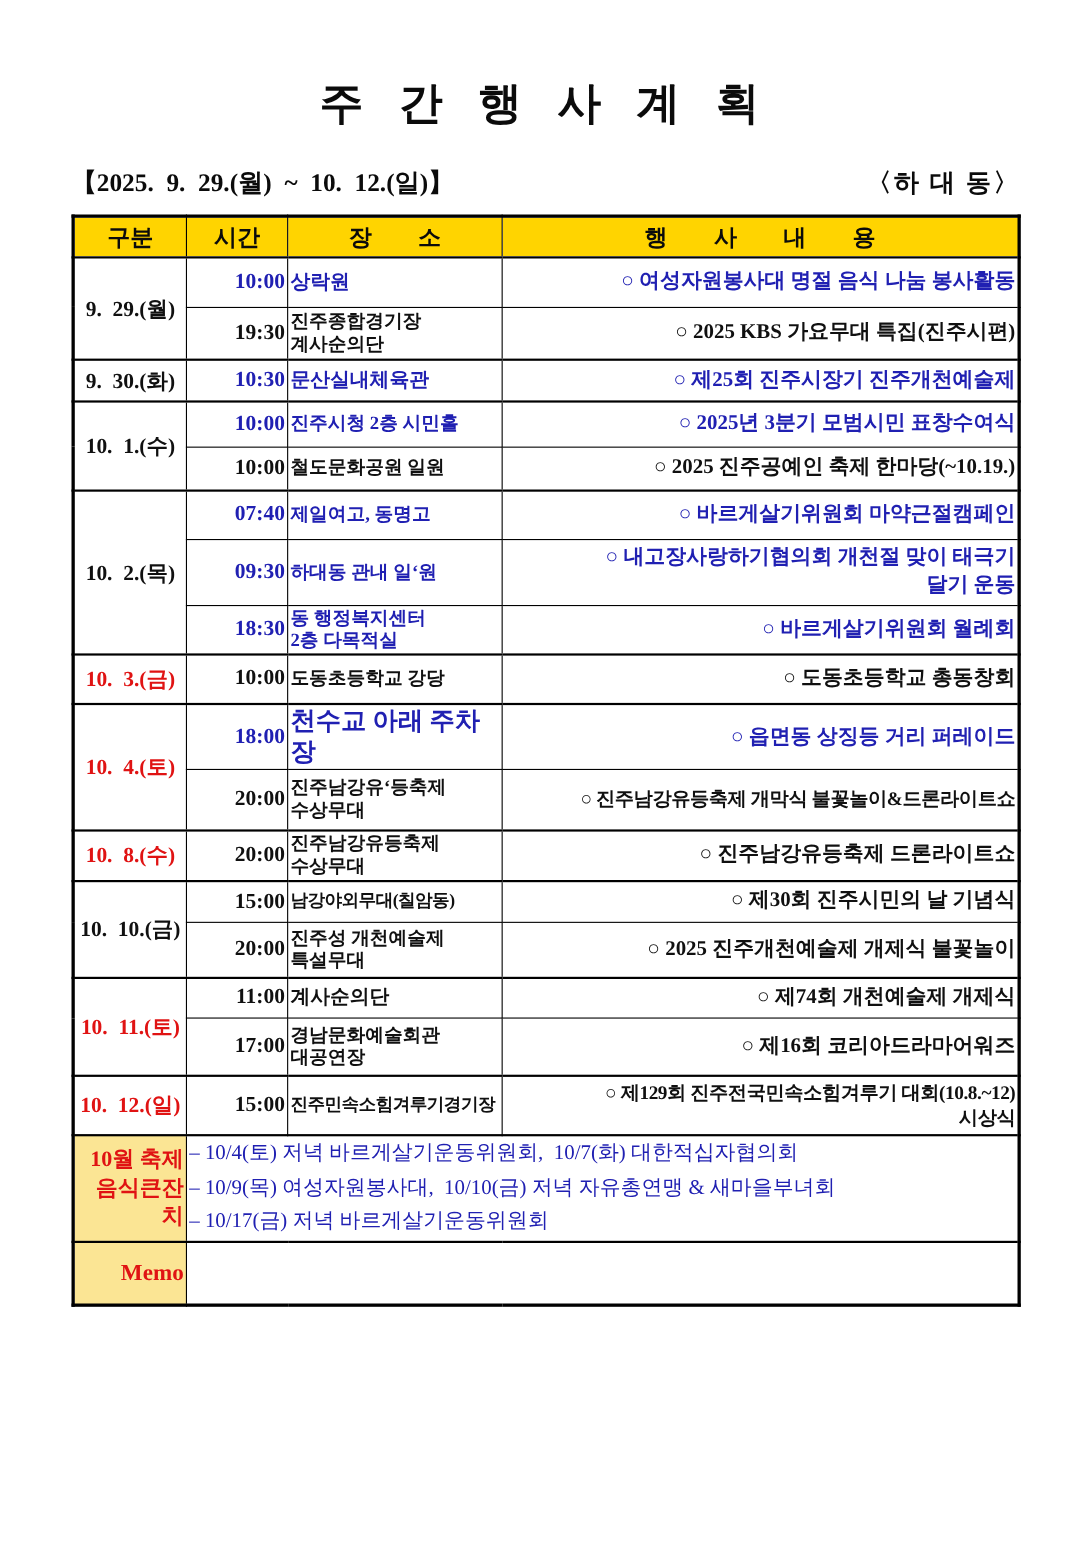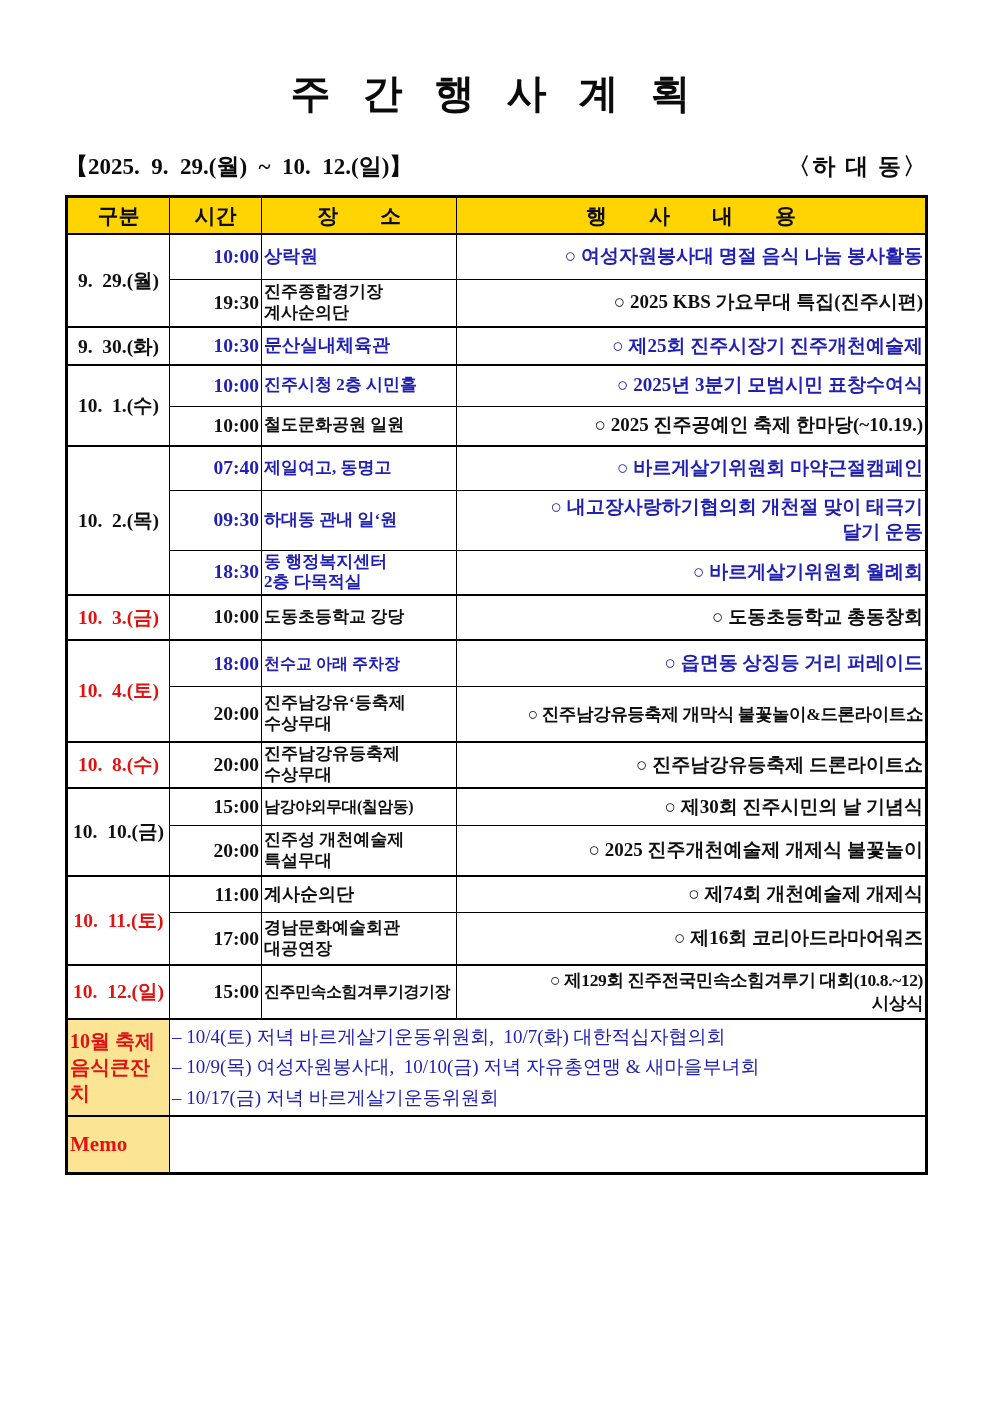--- a/index.html
+++ b/index.html
@@ -54,21 +54,21 @@
   .c-event .cont{padding-left:29px;}
   .c-event.fit{font-size:17.5px;letter-spacing:-0.4px;}
 
   .blue{color:#2020B2;}
   .red{color:#E01313;}
   .blk{color:#101010;}
 
   .label-cell{
     background:#FBE594;
     color:#E01313;font-weight:bold;font-size:20px;
-    text-align:left;line-height:1.3;
+    text-align:right;line-height:1.3;
   }
   .festival-content{
     font-size:19px;font-weight:normal;color:#2020B2;
     text-align:left;padding:4px 4px 4px 12px;line-height:1.6;
   }
   .memo-content{background:#fff;}
 </style>
 </head>
 <body>
 
@@ -157,21 +157,21 @@
     <tr class="g" style="height:45px">
       <td class="c-date red">10.&nbsp; 3.(금)</td>
       <td class="c-time blk">10:00</td>
       <td class="c-place blk" style="font-size:17px">도동초등학교 강당</td>
       <td class="c-event blk">○ 도동초등학교 총동창회</td>
     </tr>
 
     <tr class="g" style="height:47px">
       <td class="c-date red" rowspan="2">10.&nbsp; 4.(토)</td>
       <td class="c-time blue">18:00</td>
-      <td class="c-place blue" style="font-size:16px">천수교 아래 주차장</td>
+      <td class="c-place blue" style="font-size:23px">천수교 아래 주차장</td>
       <td class="c-event blue">○ 읍면동 상징등 거리 퍼레이드</td>
     </tr>
     <tr style="height:55px">
       <td class="c-time blk">20:00</td>
       <td class="c-place pl2 blk">
         <div>진주남강유‘등축제</div>
         <div>수상무대</div>
       </td>
       <td class="c-event blk fit">○ 진주남강유등축제 개막식 불꽃놀이&amp;드론라이트쇼</td>
     </tr>

